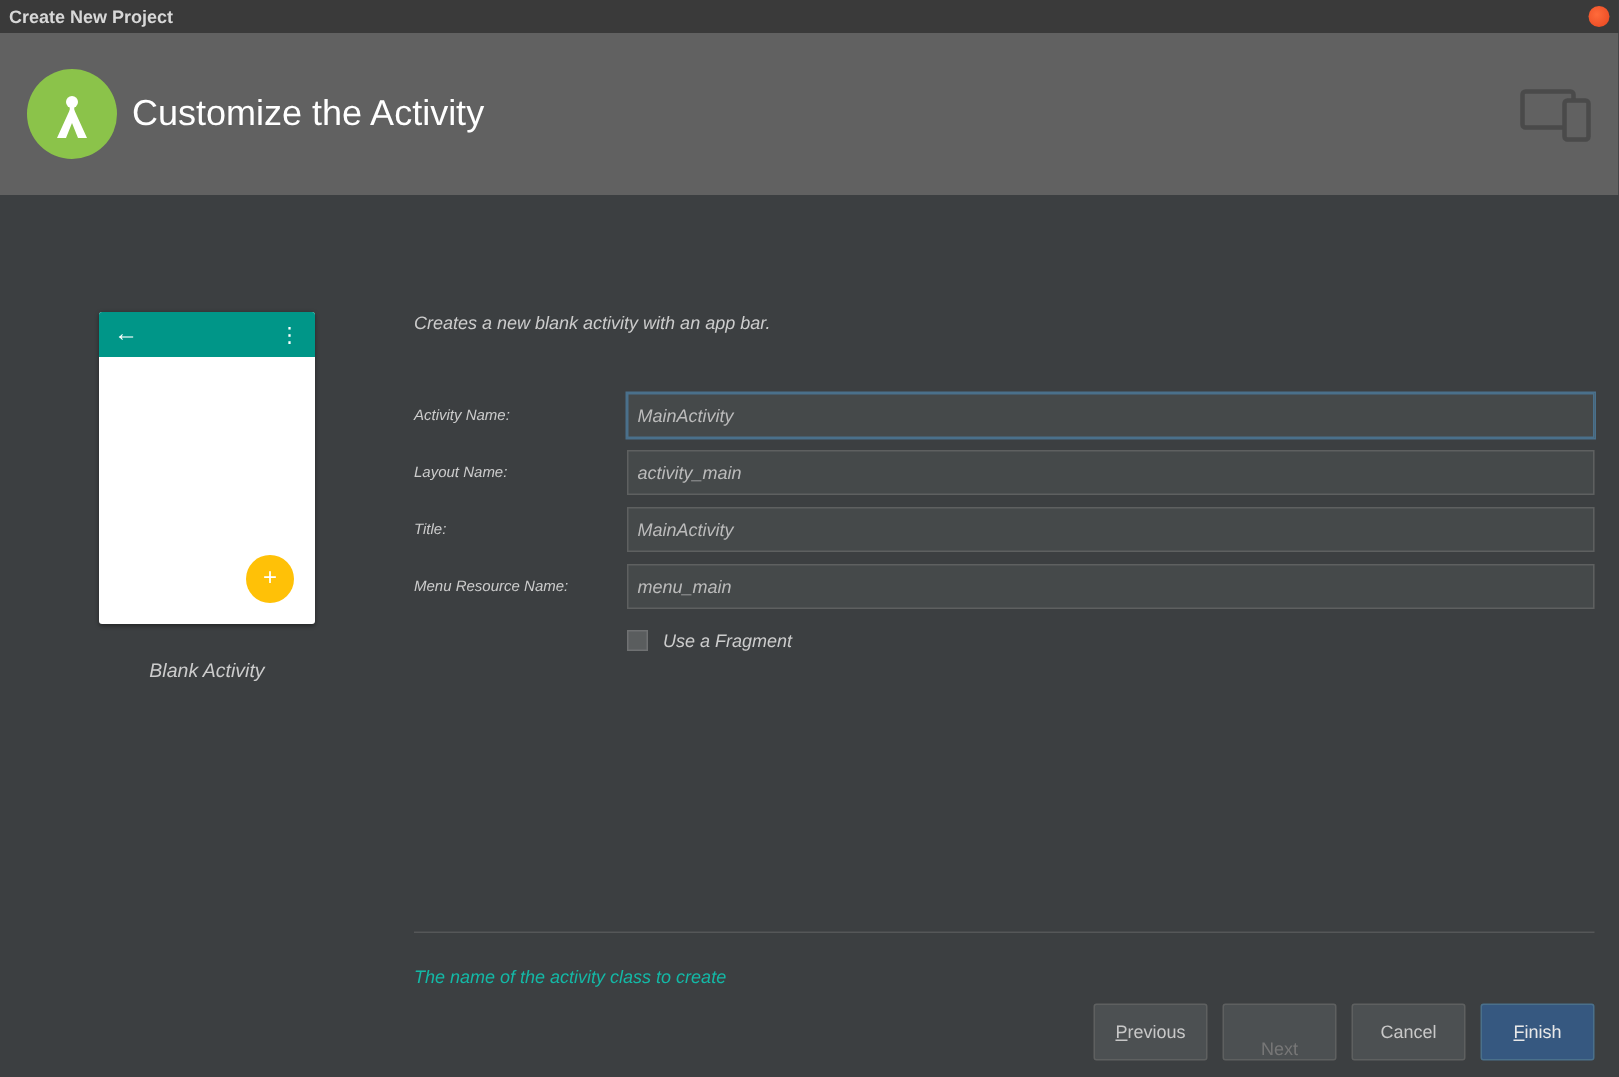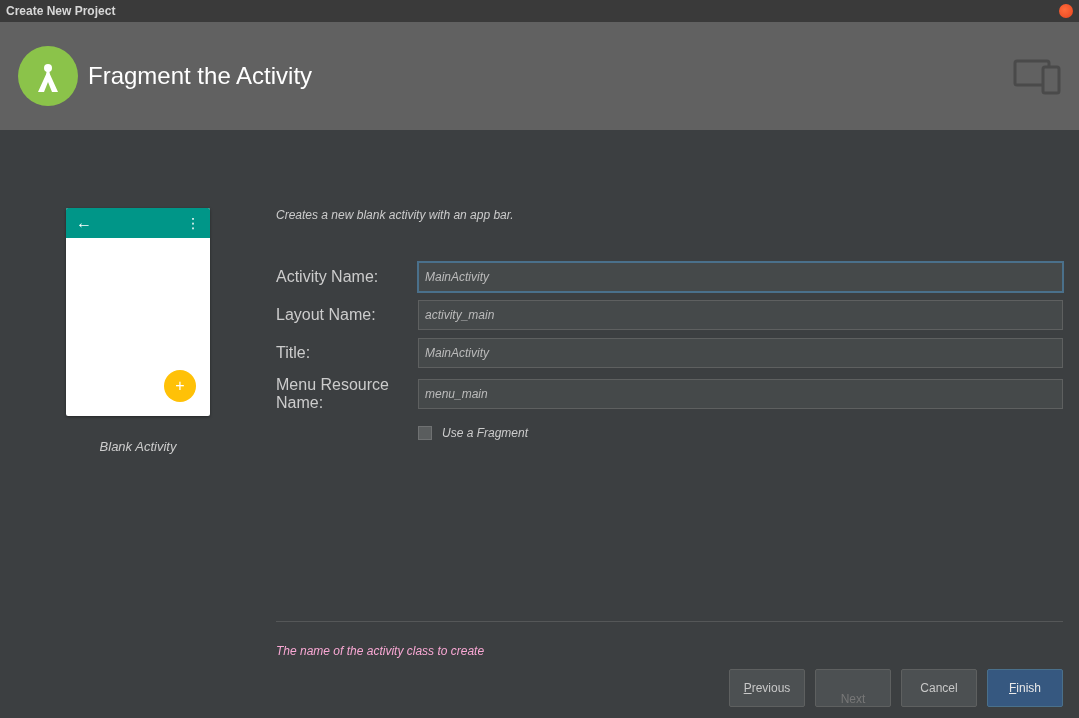--- a/index.html
+++ b/index.html
@@ -25,29 +25,29 @@
   .phone-appbar { height: 30px; background: #009688; display: flex; align-items: center; justify-content: space-between; padding: 0 10px; }
   .back-arrow { color: #fff; font-size: 16px; }
   .more-dots { color: #fff; font-size: 14px; line-height: 6px; }
   .fab { position: absolute; right: 14px; bottom: 14px; width: 32px; height: 32px; background: #ffc107; border-radius: 50%; display: flex; align-items: center; justify-content: center; color: #fff; font-size: 16px; }
   .template-name { margin-top: 23px; font-size: 13px; font-style: italic; color: #cccccc; }
   
   
   .right-col { flex: 1; padding-right: 16px; }
   .description { font-size: 12px; color: #cccccc; font-style: italic; margin-bottom: 40px; }
   .form-row { display: flex; align-items: center; margin-bottom: 8px; }
-  .form-label { width: 142px; font-size: 16px; color: #cccccc; }
+  .form-label { width: 142px; font-size: 10px; color: #cccccc; font-style: italic; }
   .form-input { flex: 1; height: 30px; background: #45494a; border: 1px solid #5e6060; color: #bbbbbb; font-size: 12px; font-style: italic; padding: 0 6px; outline: none; }
   .form-input.focused { border: 1px solid #4a708b; box-shadow: 0 0 0 1px #4a708b; }
   .checkbox-row { display: flex; align-items: flex-start; margin-left: 142px; margin-top: 14px; }
   .checkbox { width: 14px; height: 14px; background: #5a5d5e; border: 1px solid #6f7172; margin-right: 10px; }
   .checkbox-label { font-size: 12px; color: #cccccc; font-style: italic; }
   
   .divider { height: 1px; background: #555758; margin: 0; }
-  .help-text { font-size: 12px; color: #f9a8d4; font-style: italic; margin-top: 22px; }
+  .help-text { font-size: 12px; color: #14b8a6; font-style: italic; margin-top: 22px; }
   
   
   .bottom { position: absolute; bottom: 0; left: 0; right: 0; }
   .help-area { padding: 0 16px 0 276px; }
   .button-row { height: 60px; display: flex; align-items: center; justify-content: flex-end; gap: 10px; padding: 0 16px; }
   .btn { min-width: 76px; height: 38px; background: #4c5052; border: 1px solid #5e6060; color: #c8c8c8; font-size: 12px; display: flex; align-items: center; justify-content: center; cursor: pointer; border-radius: 2px; }
   .btn.disabled { color: #777; align-items: flex-end; }
   .btn.primary { background: #365880; border: 1px solid #4a708b; color: #e8e8e8; }
   .u { text-decoration: underline; }
 </style>
@@ -62,21 +62,21 @@
 
 <div class="banner">
   <div class="as-logo">
     <div class="as-logo-bg"></div>
     <svg class="as-compass" viewBox="0 0 36 36">
       <circle cx="18" cy="8" r="4" fill="#fff"></circle>
       <path d="M18 10 L8 32 L14 32 L18 22 L22 32 L28 32 Z" fill="#fff"></path>
       <rect x="16.5" y="6" width="3" height="10" fill="#fff"></rect>
     </svg>
   </div>
-  <div class="banner-title">Fragment the Activity</div>
+  <div class="banner-title">Customize the Activity</div>
   <svg class="devices-icon" width="48" height="38" viewBox="0 0 48 38">
     <rect x="2" y="4" width="34" height="24" rx="2" fill="none" stroke="#4a4a4a" stroke-width="3"></rect>
     <rect x="30" y="10" width="16" height="26" rx="2" fill="#616161" stroke="#4a4a4a" stroke-width="3"></rect>
   </svg>
 </div>
 
 <div class="content">
   <div class="left-col">
     <div class="phone-preview">
       <div class="phone-appbar">

